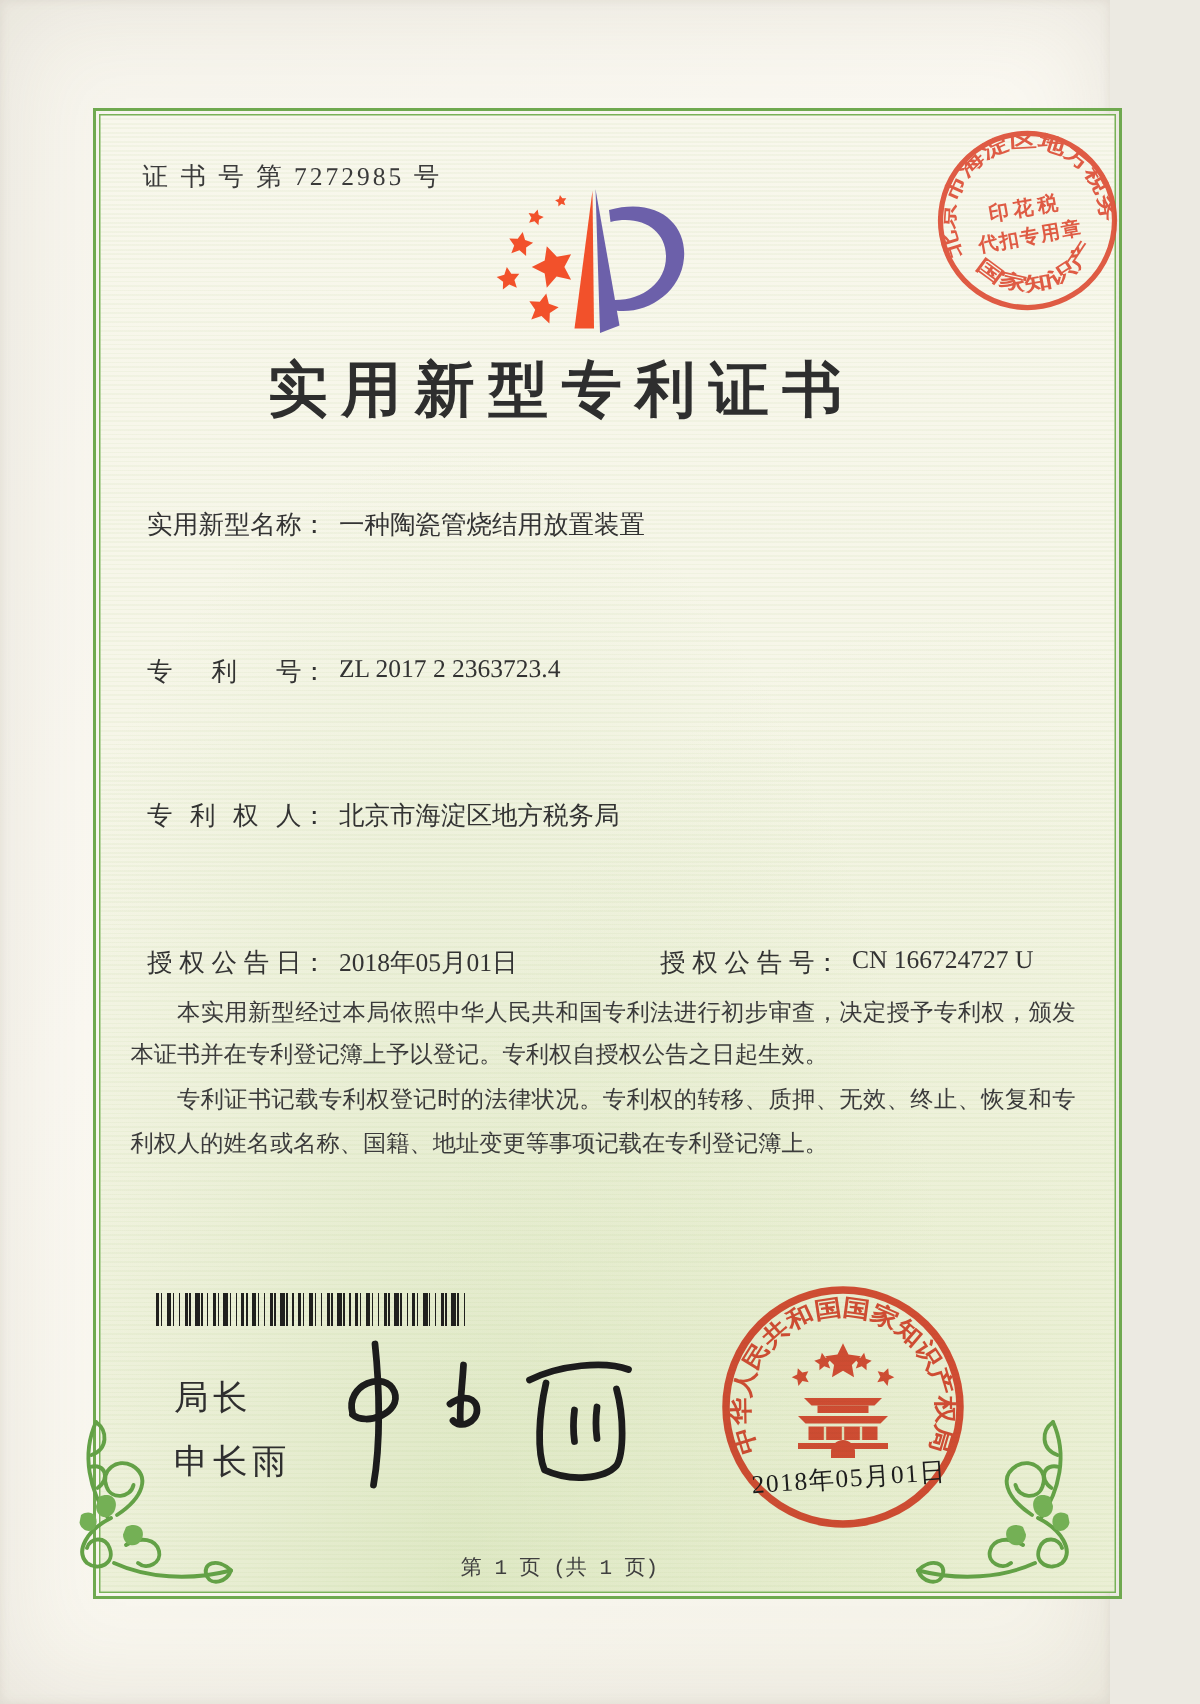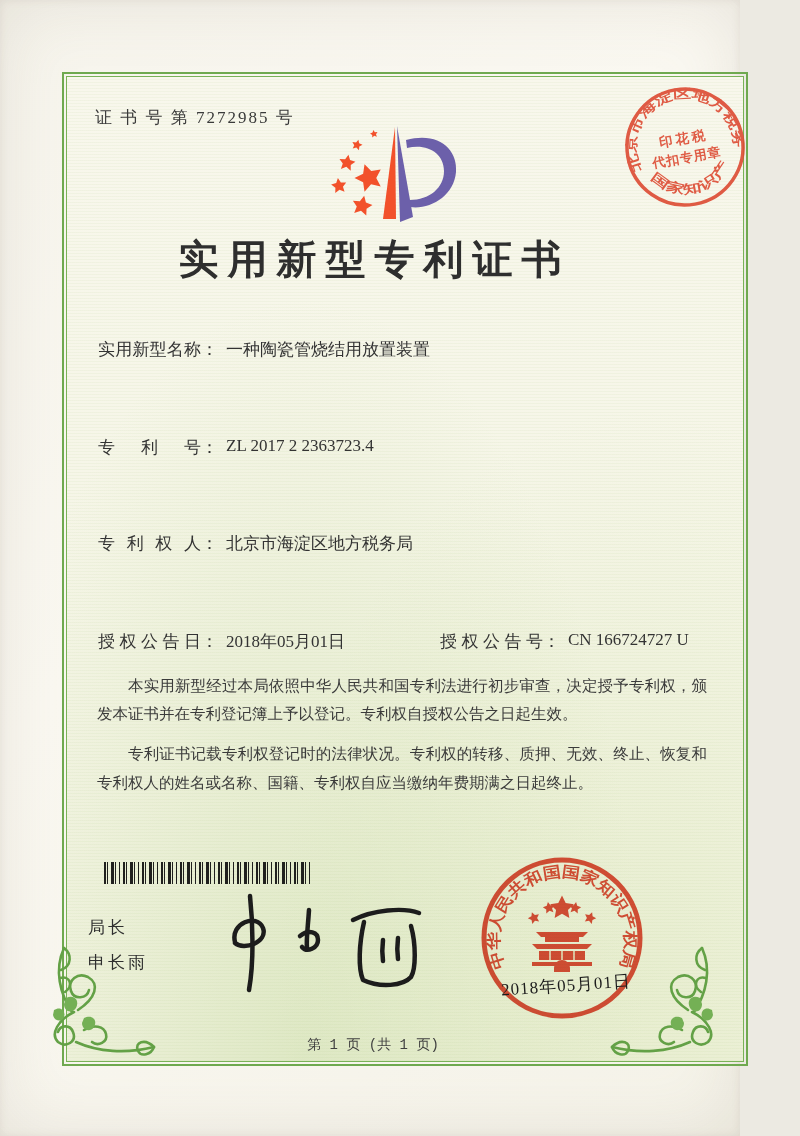--- a/index.html
+++ b/index.html
@@ -42,32 +42,32 @@
     vertical-align:top;
   }
   .colon{vertical-align:top;}
   .fvalue{margin-left:8px;vertical-align:top;}
   .fvalue.pre{display:inline-block;white-space:pre-line;width:480px;line-height:1.45;}
   .grant-right{position:absolute;left:342px;top:0;white-space:nowrap;}
   .paras{
     left:85px;top:660px;width:634px;font-size:15.5px;line-height:1.82;color:#3b3b3b;
     text-align:justify;
   }
-  .paras p{margin:12px;text-indent:2em;}
+  .paras p{margin:2px;text-indent:2em;}
   .barcode{
     left:104px;top:862px;width:206px;height:22px;
     background:
       repeating-linear-gradient(90deg,
         #20201e 0 2px, transparent 2px 3px,
         #20201e 3px 4px, transparent 4px 7px,
         #20201e 7px 10px, transparent 10px 11px,
         #20201e 11px 12px, transparent 12px 15px,
         #20201e 15px 16px, transparent 16px 19px);
   }
-  .director{left:88px;top:916px;font-size:17px;color:#2f2f2f;letter-spacing:3px;
+  .director{left:116px;top:916px;font-size:23px;color:#2f2f2f;letter-spacing:3px;
     font-family:Liberation Serif, serif;}
   .director div{margin-bottom:12px;}
   .sig{left:205px;top:884px;}
   .tax-stamp{left:622px;top:84px;transform:rotate(-10deg);opacity:.9;}
   .seal{left:477px;top:853px;opacity:.93;mix-blend-mode:multiply;}
   .seal-date{
     left:486px;top:974px;width:160px;text-align:center;
     font-size:17px;color:#1d1d1d;transform:rotate(-4deg);letter-spacing:1px;white-space:nowrap;
   }
   .footer{left:273px;top:1036px;width:200px;text-align:center;font-size:14px;color:#3f3f3f;font-family:Liberation Mono, monospace;}
@@ -133,21 +133,21 @@
 
   <div class="abs row" style="top:630px">
     <span class="flabel">授权公告日</span><span class="colon">：</span><span class="fvalue">2018年05月01日</span>
     <span class="grant-right">
       <span class="flabel">授权公告号</span><span class="colon">：</span><span class="fvalue">CN 166724727 U</span>
     </span>
   </div>
 
   <div class="abs paras">
     <p>本实用新型经过本局依照中华人民共和国专利法进行初步审查，决定授予专利权，颁发本证书并在专利登记簿上予以登记。专利权自授权公告之日起生效。</p>
-    <p>专利证书记载专利权登记时的法律状况。专利权的转移、质押、无效、终止、恢复和专利权人的姓名或名称、国籍、专利权自应当缴纳年费期满之日起终止。</p>
+    <p>专利证书记载专利权登记时的法律状况。专利权的转移、质押、无效、终止、恢复和专利权人的姓名或名称、国籍、地址变更等事项记载在专利登记簿上。</p>
   </div>
 
   <div class="abs barcode"></div>
 
   <div class="abs director">
     <div>局长</div>
     <div>申长雨</div>
   </div>
 
   <svg class="abs sig" width="235" height="110" viewBox="0 0 235 110">

